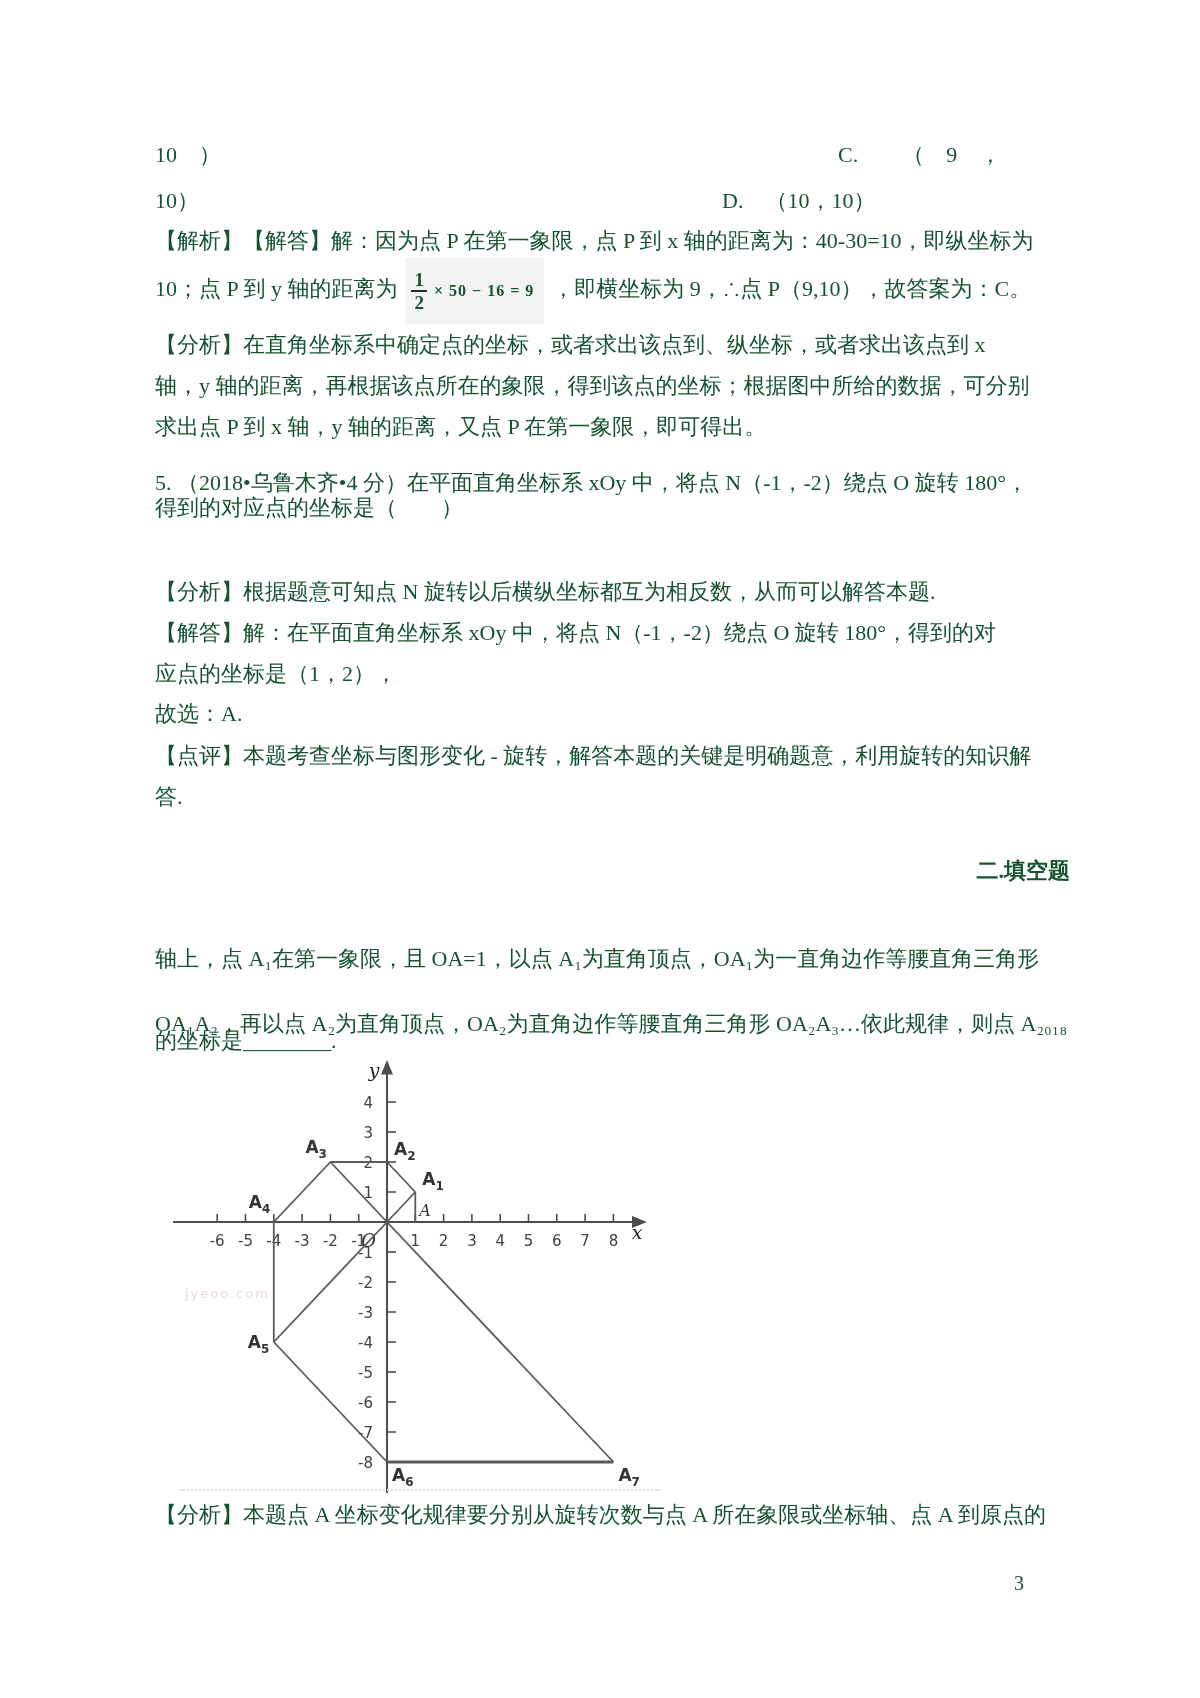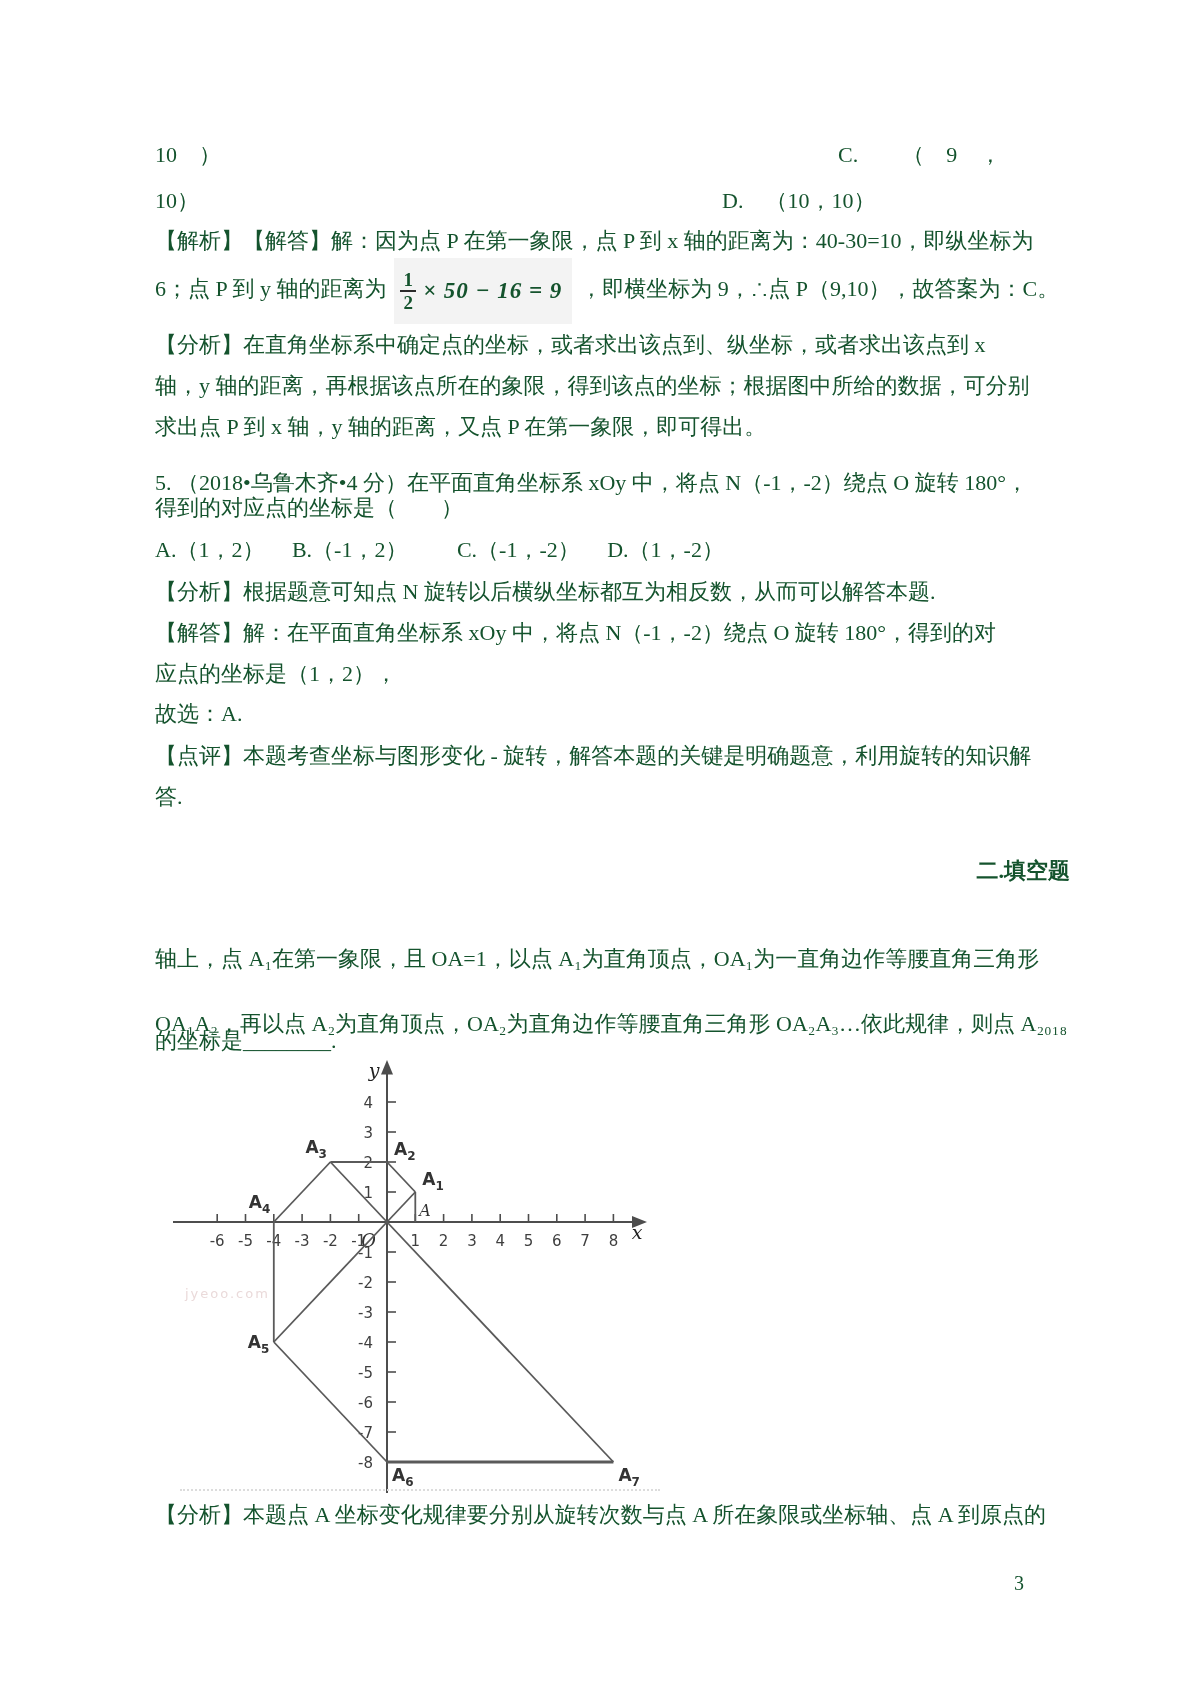--- a/index.html
+++ b/index.html
@@ -6,21 +6,21 @@
   .page{position:relative;width:1200px;height:1698px;background:#fff;overflow:hidden;
         font-family:"Liberation Serif","DejaVu Serif",serif;color:#14532d;padding-left:40px;}
   .line{position:absolute;left:155px;width:915px;font-size:22px;line-height:30px;white-space:nowrap;}
   .line .abs{position:absolute;top:0;}
   .heading{font-weight:bold;text-align:right;}
   .formula{display:inline-flex;align-items:center;background:#f3f3f3;padding:2px 10px 2px 6px;
            margin:0 8px;vertical-align:middle;font-weight:600;}
   .frac{display:inline-flex;flex-direction:column;align-items:center;font-size:19px;line-height:1.12;
         font-weight:700;margin-right:7px;}
   .frac .den{border-top:2px solid #2a2a2a;padding:0 3px;}
-  .formula .rest{font-size:23px;letter-spacing:1px;font-style:italic;}
+  .formula .rest{font-size:16px;letter-spacing:1px;}
   .formula-line{height:62px;line-height:62px;}
   .figure{position:absolute;left:160px;top:1055px;width:500px;height:450px;}
   .tick{font-family:"DejaVu Sans","Liberation Sans",sans-serif;font-size:15px;fill:#3f3f3f;}
   .pt{font-family:"DejaVu Sans","Liberation Sans",sans-serif;font-weight:bold;font-size:17px;fill:#333;}
   .ptA{font-family:"DejaVu Serif","Liberation Serif",serif;font-style:italic;font-size:16px;fill:#333;}
   .axlab{font-family:"DejaVu Serif","Liberation Serif",serif;font-style:italic;font-size:19px;fill:#222;}
   .olab{font-family:"DejaVu Serif","Liberation Serif",serif;font-style:italic;font-size:18px;fill:#333;}
   .wm{font-family:"DejaVu Sans","Liberation Sans",sans-serif;font-size:13px;fill:#eadada;letter-spacing:2px;}
   .artifact{position:absolute;left:180px;top:1489px;width:480px;border-top:2px dotted #dcdcdc;}
   .pageno{position:absolute;left:1014px;top:1572px;font-size:20px;}
@@ -34,35 +34,34 @@
     <span>10　）</span>
     <span class="abs" style="left:683px">C.　　（　9　，</span>
   </div>
   <div class="line" style="top:186px">
     <span>10）</span>
     <span class="abs" style="left:567px">D.　（10，10）</span>
   </div>
 
   <div class="line" style="top:226px">【解析】【解答】解：因为点 P 在第一象限，点 P 到 x 轴的距离为：40-30=10，即纵坐标为</div>
   <div class="line formula-line" style="top:258px">
-    <span>6；点 P 到 y 轴的距离为</span><span class="formula">
+    <span>10；点 P 到 y 轴的距离为</span><span class="formula">
         <span class="frac">
           <span class="num">1</span>
           <span class="den">2</span>
         </span>
         <span class="rest">× 50 − 16 = 9</span>
       </span><span>，即横坐标为 9，∴点 P（9,10），故答案为：C。</span>
   </div>
   <div class="line" style="top:330px">【分析】在直角坐标系中确定点的坐标，或者求出该点到、纵坐标，或者求出该点到 x</div>
   <div class="line" style="top:371px">轴，y 轴的距离，再根据该点所在的象限，得到该点的坐标；根据图中所给的数据，可分别</div>
   <div class="line" style="top:412px">求出点 P 到 x 轴，y 轴的距离，又点 P 在第一象限，即可得出。</div>
 
   <div class="line" style="top:468px">5. （2018•乌鲁木齐•4 分）在平面直角坐标系 xOy 中，将点 N（-1，-2）绕点 O 旋转 180°，</div>
   <div class="line" style="top:493px">得到的对应点的坐标是（　　）</div>
-  <div class="line" style="top:535px">A.（1，2）　 B.（-1，2）　　 C.（-1，-2）　 D.（1，-2）</div>
   <div class="line" style="top:577px">【分析】根据题意可知点 N 旋转以后横纵坐标都互为相反数，从而可以解答本题.</div>
   <div class="line" style="top:618px">【解答】解：在平面直角坐标系 xOy 中，将点 N（-1，-2）绕点 O 旋转 180°，得到的对</div>
   <div class="line" style="top:659px">应点的坐标是（1，2），</div>
   <div class="line" style="top:699px">故选：A.</div>
   <div class="line" style="top:741px">【点评】本题考查坐标与图形变化 - 旋转，解答本题的关键是明确题意，利用旋转的知识解</div>
   <div class="line" style="top:782px">答.</div>
 
   <div class="line heading" style="top:856px">二.填空题</div>
   <div class="line" style="top:944px">轴上，点 A₁在第一象限，且 OA=1，以点 A₁为直角顶点，OA₁为一直角边作等腰直角三角形</div>
   <div class="line" style="top:1009px">OA₁A₂，再以点 A₂为直角顶点，OA₂为直角边作等腰直角三角形 OA₂A₃…依此规律，则点 A₂₀₁₈</div>

